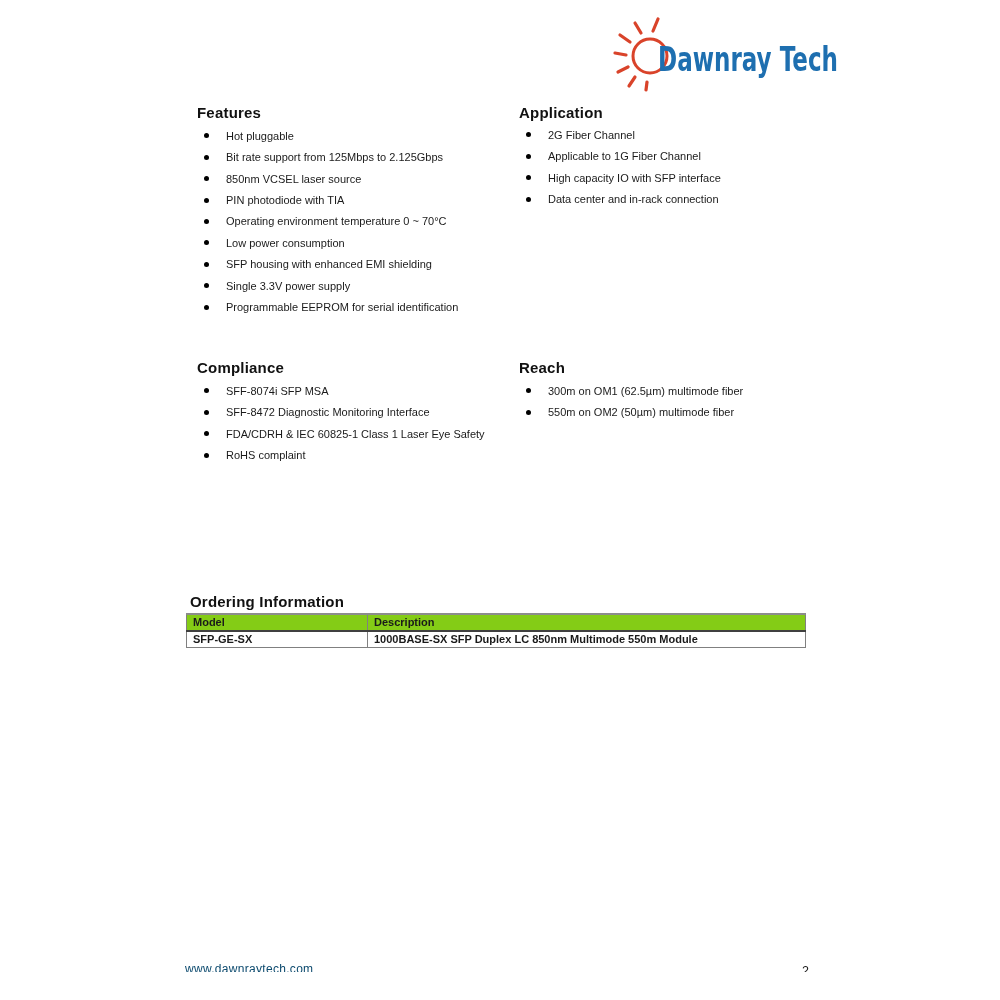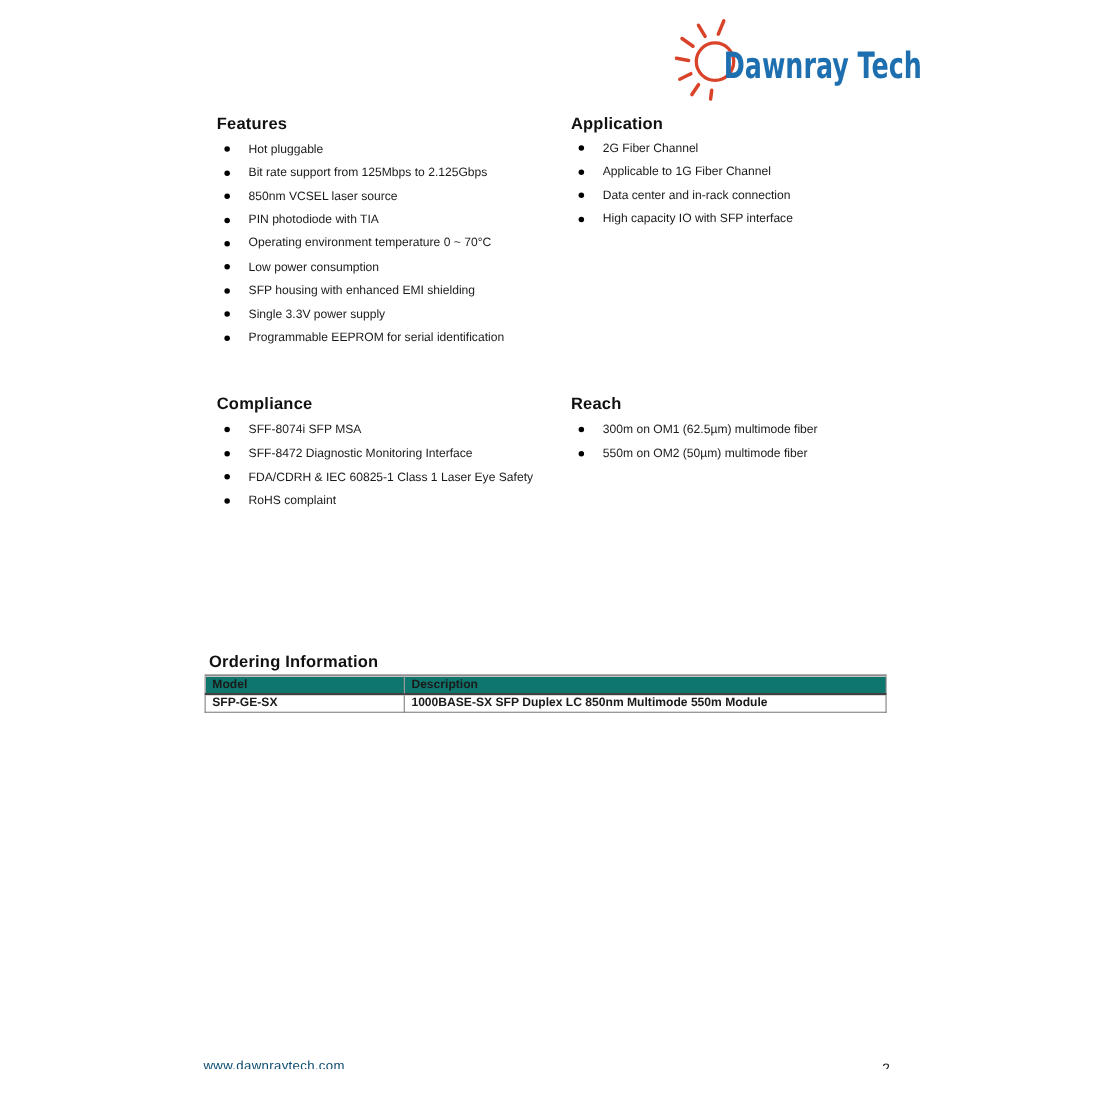--- a/index.html
+++ b/index.html
@@ -25,21 +25,21 @@
   .l-reach{left:526px;top:380px;}
   ul.blist li{height:21.45px;display:flex;align-items:center;}
   .dot{width:5px;height:5px;border-radius:50%;background:#000;flex:0 0 5px;margin-right:17px;}
   .bt{font-size:11px;color:#1a1a1a;white-space:nowrap;}
 
   
   table.ord{position:absolute;left:186px;top:613px;width:620px;border-collapse:collapse;
             table-layout:fixed;font-size:11px;}
   table.ord th,table.ord td{border:1px solid #808080;padding:0 0 0 6px;text-align:left;
             font-weight:bold;height:15px;line-height:15px;white-space:nowrap;overflow:hidden;}
-  table.ord th{background:#0f766e;border-bottom:2px solid #404040;border-top:2px solid #8c8c8c;}
+  table.ord th{background:#84cc16;border-bottom:2px solid #404040;border-top:2px solid #8c8c8c;}
   table.ord col.c1{width:181px;}
 
   
   .f-site{position:absolute;left:185px;top:962px;font-size:12px;color:#0c4a6e;letter-spacing:0.3px;}
   .f-page{position:absolute;left:802px;top:964px;font-size:12.5px;color:#1a1a1a;}
 </style>
 </head>
 <body>
 
 <div class="page">
@@ -108,25 +108,25 @@
     <li>
         <span class="dot"></span>
         <span class="bt">2G Fiber Channel</span>
       </li>
     <li>
         <span class="dot"></span>
         <span class="bt">Applicable to 1G Fiber Channel</span>
       </li>
     <li>
         <span class="dot"></span>
-        <span class="bt">Data center and in-rack connection</span>
+        <span class="bt">High capacity IO with SFP interface</span>
       </li>
     <li>
         <span class="dot"></span>
-        <span class="bt">High capacity IO with SFP interface</span>
+        <span class="bt">Data center and in-rack connection</span>
       </li>
   </ul>
 
   <ul class="blist l-compliance">
     <li>
         <span class="dot"></span>
         <span class="bt">SFF-8074i SFP MSA</span>
       </li>
     <li>
         <span class="dot"></span>

